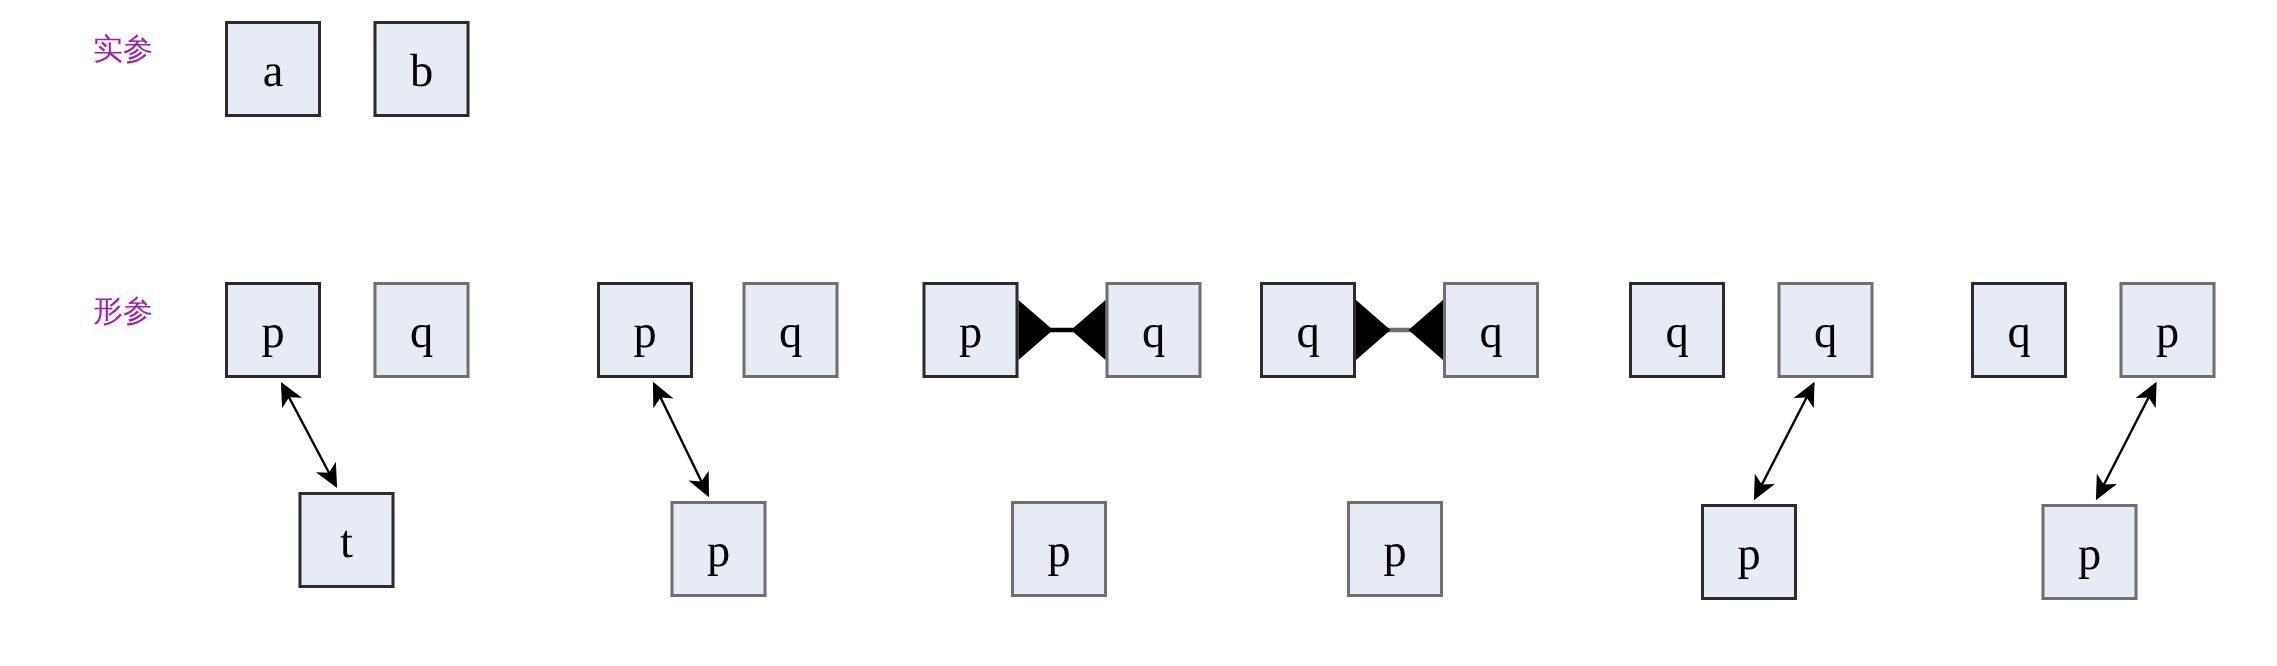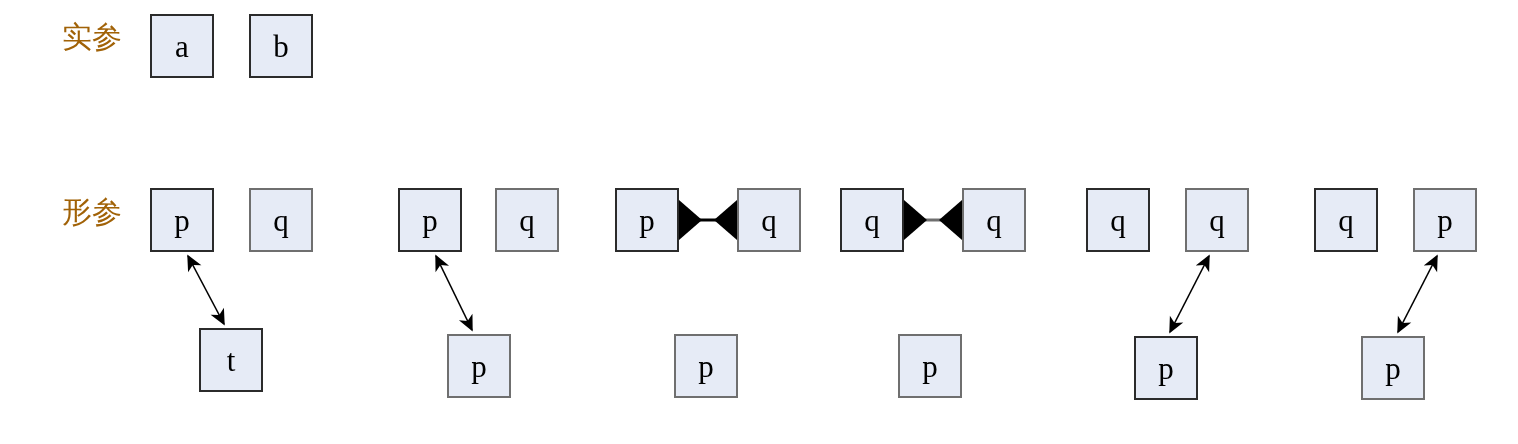--- a/index.html
+++ b/index.html
@@ -13,22 +13,22 @@
   #diagram-canvas {
     position: relative;
     width: 1518px;
     height: 444px;
     background: #ffffff;
     overflow: hidden;
   }
   .row-label {
     position: absolute;
     font-family: "DejaVu Sans", sans-serif;
-    font-size: 30px;
-    color: #a16207;
+    font-size: 20px;
+    color: #a21caf;
     line-height: 1;
     white-space: nowrap;
   }
   .node-box {
     position: absolute;
     box-sizing: border-box;
     background: #e6ebf6;
     border: 2px solid #6f6f6f;
     display: flex;
     align-items: center;

